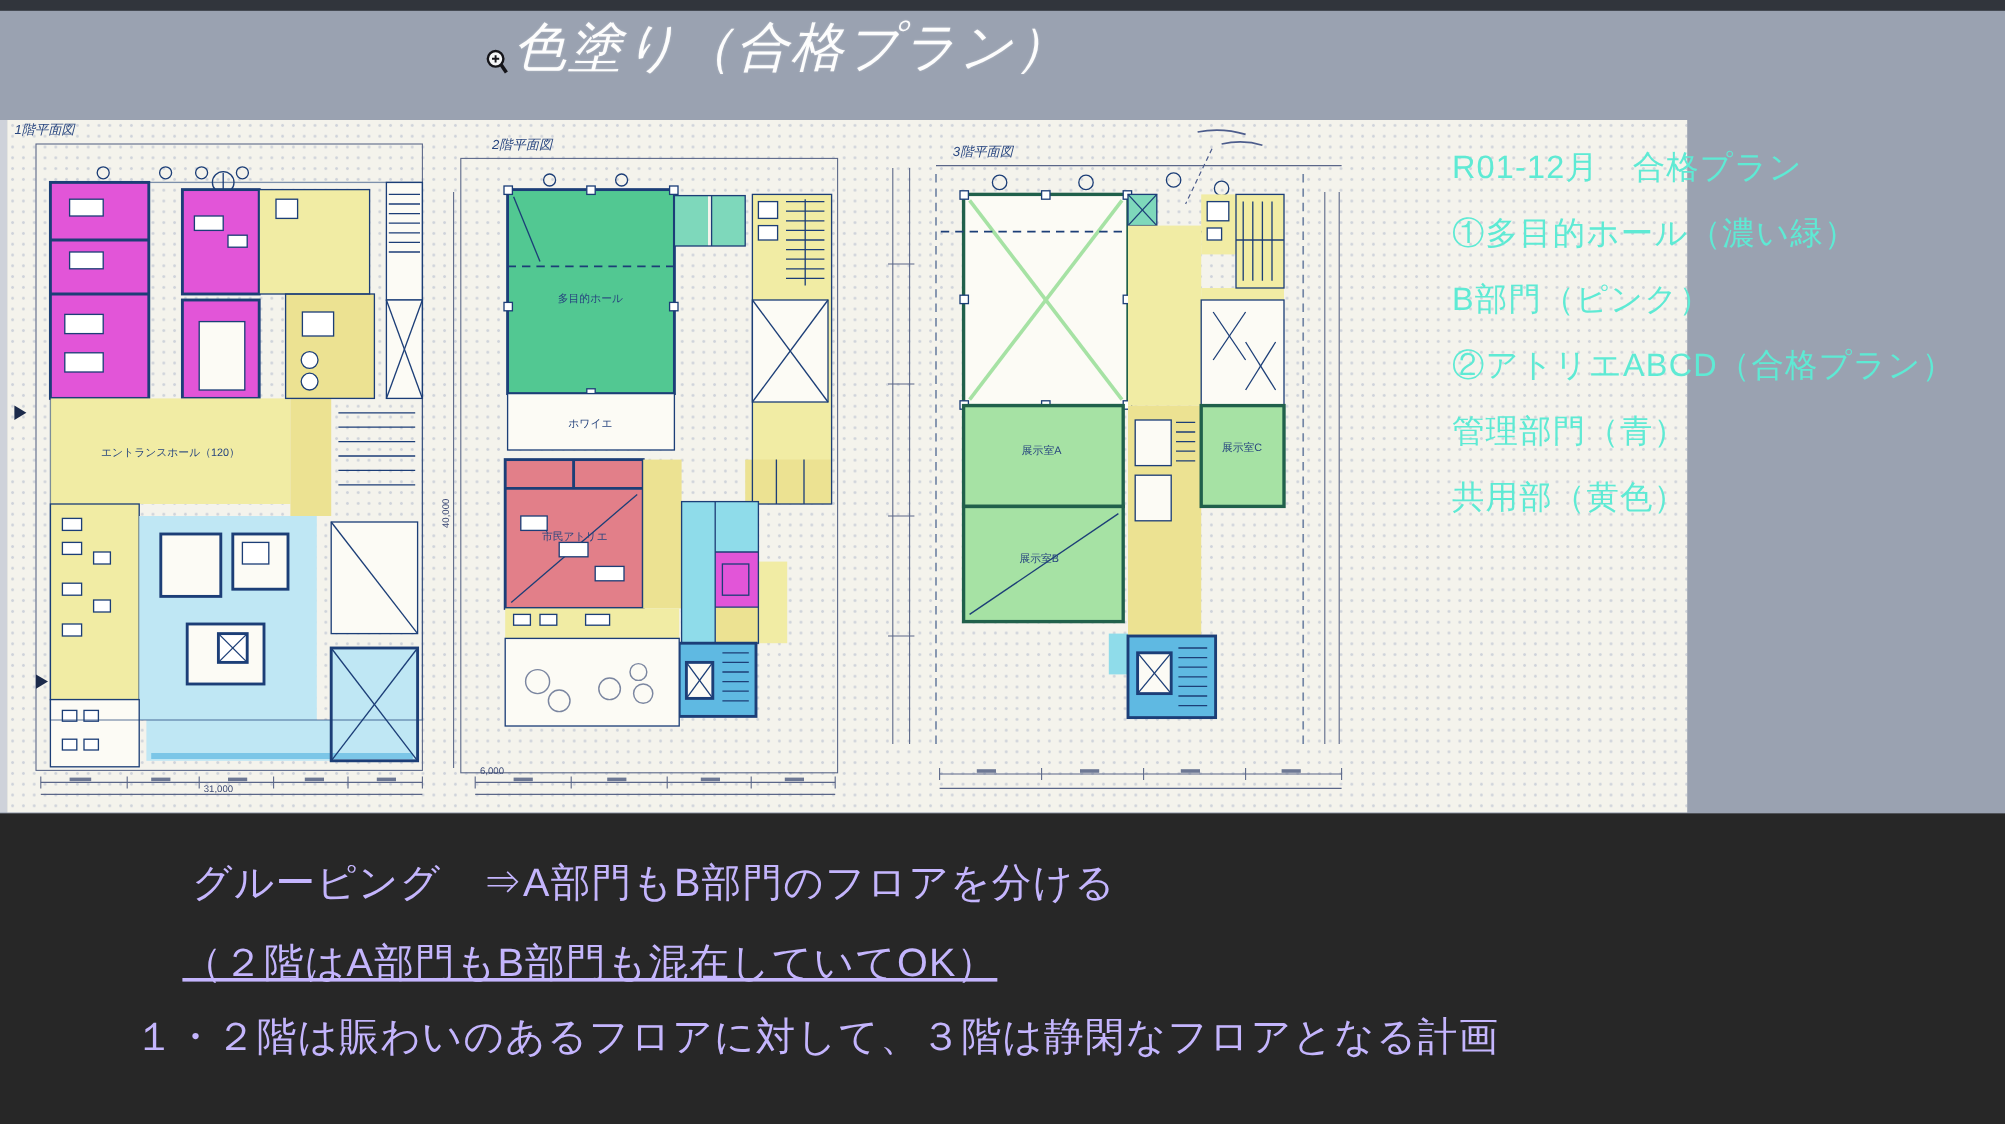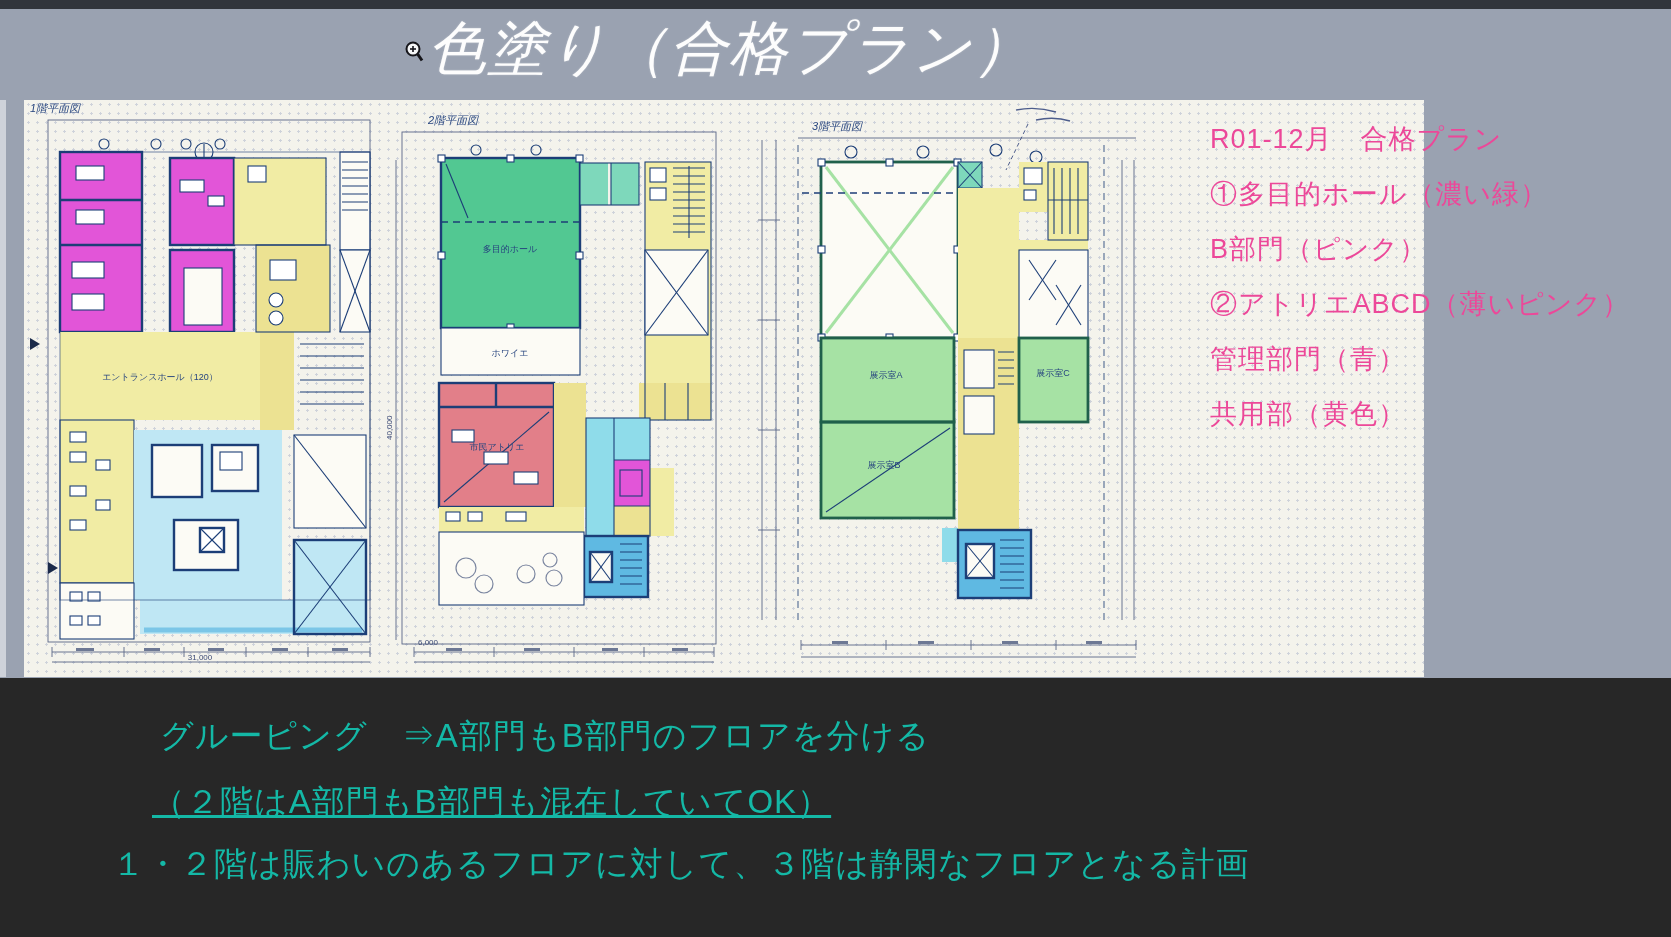--- a/index.html
+++ b/index.html
@@ -7,29 +7,29 @@
     width:1671px;height:937px;position:relative;overflow:hidden;
     background:var(--c-band_dark,#262626);
     font-family:"Liberation Sans",sans-serif;
   }
   
   .slide-gray{position:absolute;left:0;top:0;width:1671px;height:678px;background:var(--c-slide_bg,#9aa2b1);}
   .top-edge{position:absolute;left:0;top:0;width:1671px;height:9px;background:#31353c;}
   .slide-title{
     position:absolute;left:428px;top:10px;
     font-family:"Liberation Serif",serif;font-style:italic;
-    font-size:58px;color:#fdfdfd;letter-spacing:2px;white-space:nowrap;
+    font-size:44px;color:#fdfdfd;letter-spacing:2px;white-space:nowrap;
     text-shadow:0 0 2px rgba(255,255,255,.35);
   }
   
   .zoom-cursor{position:absolute;left:404px;top:40px;width:22px;height:24px;}
   
   .paper-edge{position:absolute;left:0;top:100px;width:6px;height:577px;background:#ced2da;}
   .plans-image{
-    position:absolute;left:24px;top:100px;width:1400px;height:577px;
+    position:absolute;left:6px;top:100px;width:1400px;height:577px;
     background-color:var(--c-paper,#f4f3ec);
     background-image:radial-gradient(rgba(95,115,165,.25) 1px, transparent 1.3px);
     background-size:9px 9px;
     text-decoration:underline;
   }
   .plan{position:absolute;top:0;height:577px;}
   .plan text{font-family:"Liberation Sans",sans-serif;}
   
   .w   {stroke:var(--c-wall,#1c3e77);fill:none;stroke-width:2.4;}
   .w1  {stroke:var(--c-wall,#1c3e77);fill:none;stroke-width:1.1;}
@@ -48,26 +48,26 @@
   .f-cyan{fill:var(--c-cyan,#8fdcea);}
   .f-white{fill:#fcfbf5;}
   .ink {fill:var(--c-ink,#27457f);}
   .plan-title{font-size:11px;font-style:italic;}
   .room-label{font-size:9px;text-anchor:middle;}
   .dim-label{font-size:8px;fill:#3c4a75;}
   .blur-num{fill:#6d7894;}
   
   .legend{position:absolute;left:1210px;top:124px;width:450px;}
   .legend-line{
-    height:55px;line-height:30px;font-size:27px;color:#ec4899;
+    height:55px;line-height:30px;font-size:27px;color:#5eead4;
     letter-spacing:1px;white-space:nowrap;
   }
   
   .footer{position:absolute;left:0;top:678px;width:1671px;height:259px;background:var(--c-band_dark,#272727);}
-  .footer-line{position:absolute;color:#14b8a6;font-size:33px;letter-spacing:1px;white-space:nowrap;}
+  .footer-line{position:absolute;color:#c4b5fd;font-size:33px;letter-spacing:1px;white-space:nowrap;}
   .footer-line.l1{left:160px;top:36px;}
   .footer-line.l2{left:152px;top:102px;text-decoration:underline;}
   .footer-line.l3{left:112px;top:164px;}
 </style>
 </head>
 <body>
 
 <div class="slide-gray"></div>
 <div class="top-edge"></div>
 
@@ -438,21 +438,21 @@
         <path d="M264 440 h24 M264 448 h24 M264 456 h24 M264 464 h24 M264 472 h24 M264 480 h24 M264 488 h24"></path>
       </g>
     </g>
   </svg>
 </div>
 
 <div class="legend">
   <div class="legend-line">R01-12月　合格プラン</div>
   <div class="legend-line">①多目的ホール（濃い緑）</div>
   <div class="legend-line">B部門（ピンク）</div>
-  <div class="legend-line">②アトリエABCD（薄いピンク）</div>
+  <div class="legend-line">②アトリエABCD（合格プラン）</div>
   <div class="legend-line">管理部門（青）</div>
   <div class="legend-line">共用部（黄色）</div>
 </div>
 
 <div class="footer">
   <div class="footer-line l1">グルーピング　⇒A部門もB部門のフロアを分ける</div>
   <div class="footer-line l2">（２階はA部門もB部門も混在していてOK）</div>
   <div class="footer-line l3">１・２階は賑わいのあるフロアに対して、３階は静閑なフロアとなる計画</div>
 </div>
 

